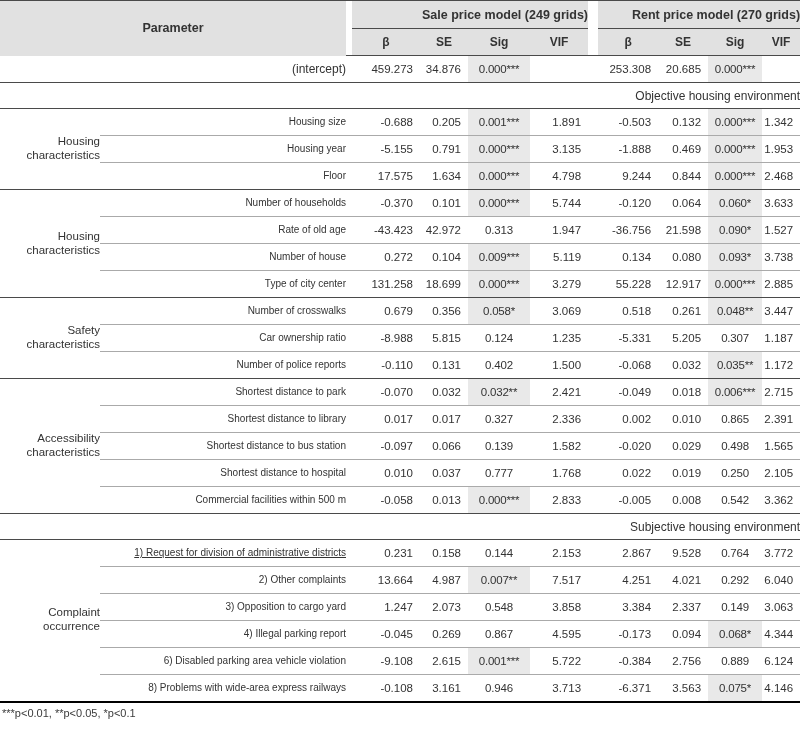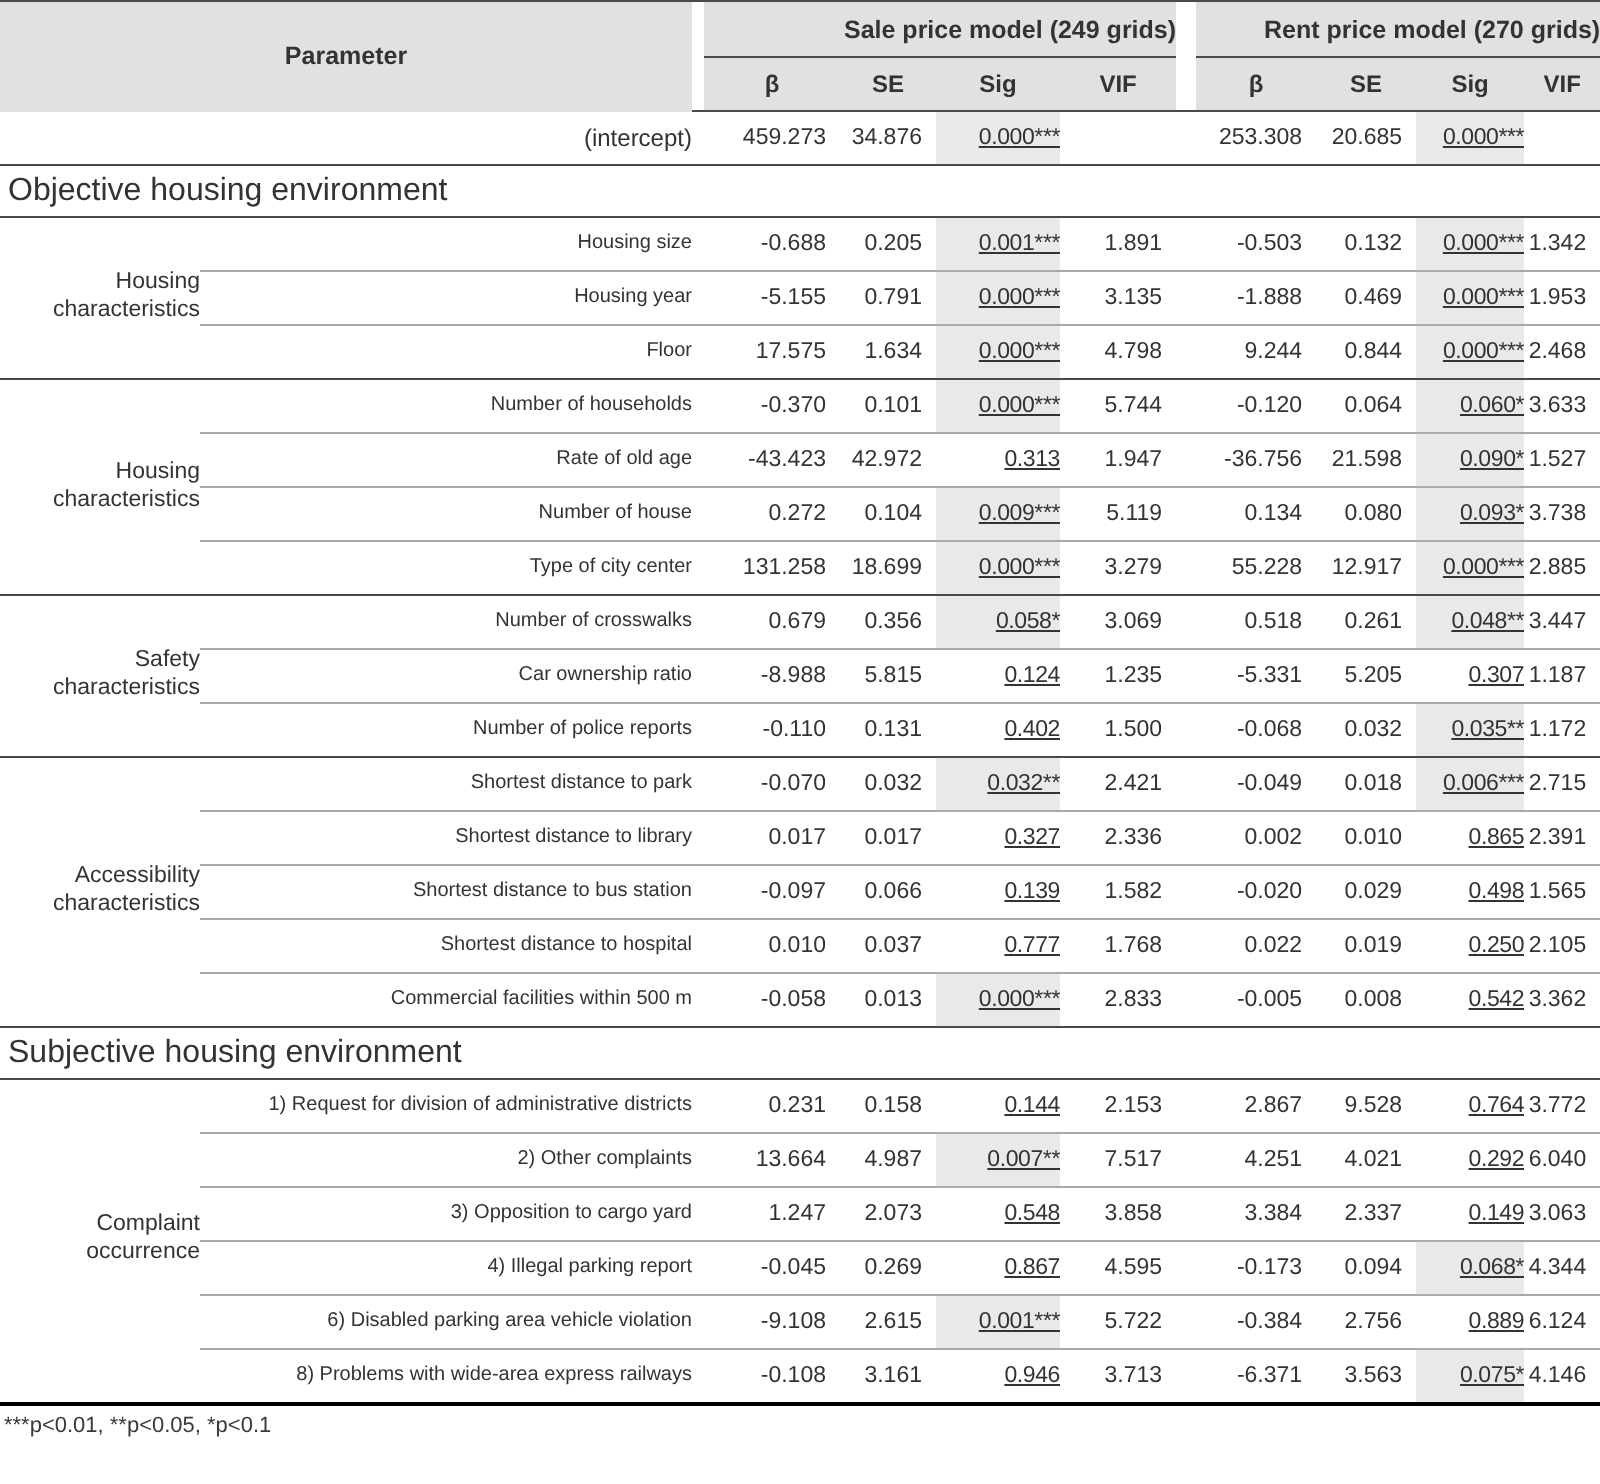--- a/index.html
+++ b/index.html
@@ -35,28 +35,28 @@
   thead th{background:var(--header-bg);font-weight:bold;}
   thead tr.group-row{height:28px;}
   thead tr.sub-row{height:27px;}
   th.param{font-size:12.5px;text-align:center;}
   th.model-group{font-size:12.5px;text-align:right;border-bottom:1px solid var(--border-dark);}
   th.sub{font-size:12px;text-align:center;border-bottom:1px solid var(--border-dark);}
   th.hgap{background:#ffffff;border-bottom:1px solid var(--border-dark);}
   
   tbody tr{height:27px;}
   tbody tr.section-row{height:26px;}
-  td.section-label{font-size:16px;text-align:left;padding-left:4px;white-space:nowrap;margin-left:44px;}
+  td.section-label{font-size:12px;text-align:right;padding-left:4px;white-space:nowrap;margin-left:44px;}
   td.group-label{font-size:11.5px;text-align:right;padding-left:4px;line-height:1.2;}
   td.row-label{font-size:10px;text-align:right;padding-left:6px;white-space:nowrap;line-height:1.2;}
   td.row-label.hang{padding-left:16px;text-indent:-11px;}
-  td.row-label.wrap{white-space:normal;}
+  td.row-label.wrap{white-space:normal;text-decoration:underline;}
   td.row-label.center{padding-left:0;font-size:12px;}
   td.num{text-align:right;padding-right:7px;}
-  td.sig{text-align:right;padding-left:0;letter-spacing:-0.2px;text-decoration:underline;}
+  td.sig{text-align:center;padding-left:0;letter-spacing:-0.2px;}
   td.sig.hl{background:var(--sig-hl);}
   .b-dark{border-bottom:1px solid var(--border-dark);}
   .b-light{border-bottom:1px solid var(--border-light);}
   .b-none{border-bottom:none;}
   
   .footnote{
     font-size:11px;
     color:#3a3a3a;
     padding:4px 0 0 2px;
   }

